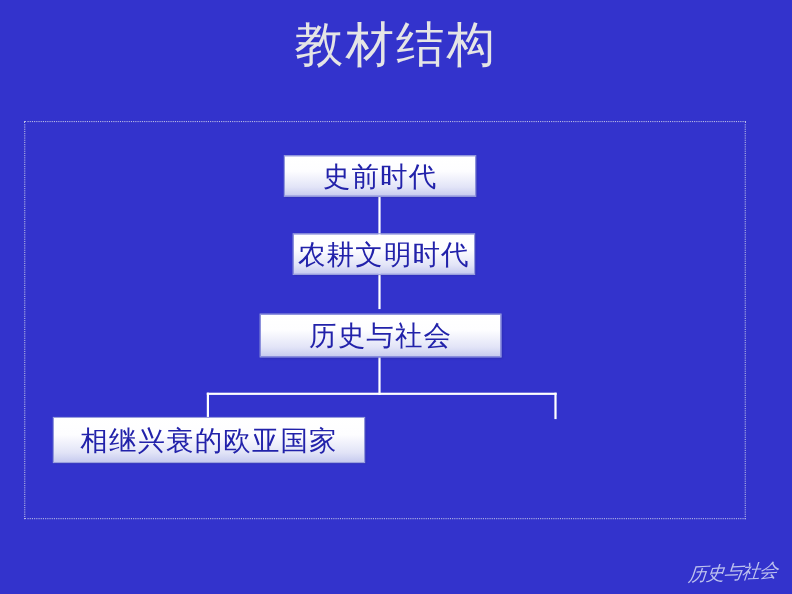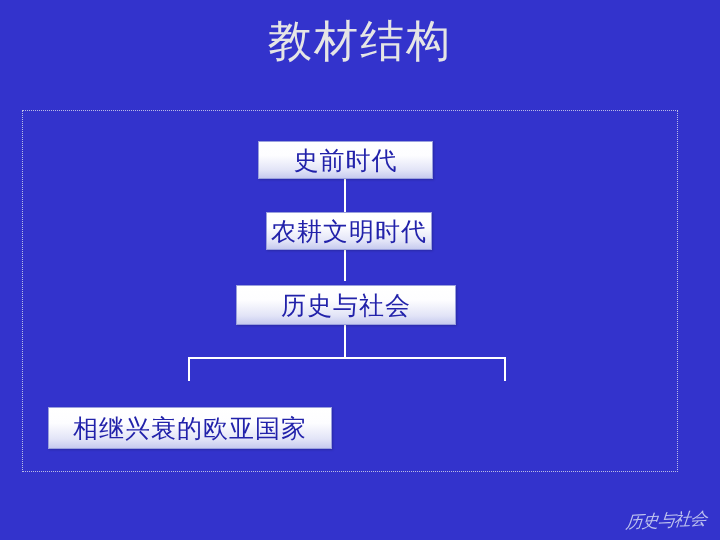--- a/index.html
+++ b/index.html
@@ -104,21 +104,21 @@
     font-size: 25px;
     line-height: 1;
     white-space: nowrap;
     letter-spacing: 1px;
     box-shadow: 1px 1px 2px rgba(0,0,0,0.18);
   }
 
   #node-1 { left: 258px; top: 141px; width: 175px; height: 38px; }
   #node-2 { left: 266px; top: 212px; width: 166px; height: 38px; }
   #node-3 { left: 236px; top: 285px; width: 220px; height: 40px; }
-  #node-4 { left: 48px;  top: 379px; width: 284px; height: 42px; margin-top: 28px; }
+  #node-4 { left: 48px;  top: 379px; width: 284px; height: 42px; }
   #node-5 { left: 361px; top: 379px; width: 290px; height: 42px; }
 
   
   #watermark {
     position: absolute;
     right: 14px;
     bottom: 8px;
     color: #cdd2f2;
     font-size: 17px;
     font-style: italic;

